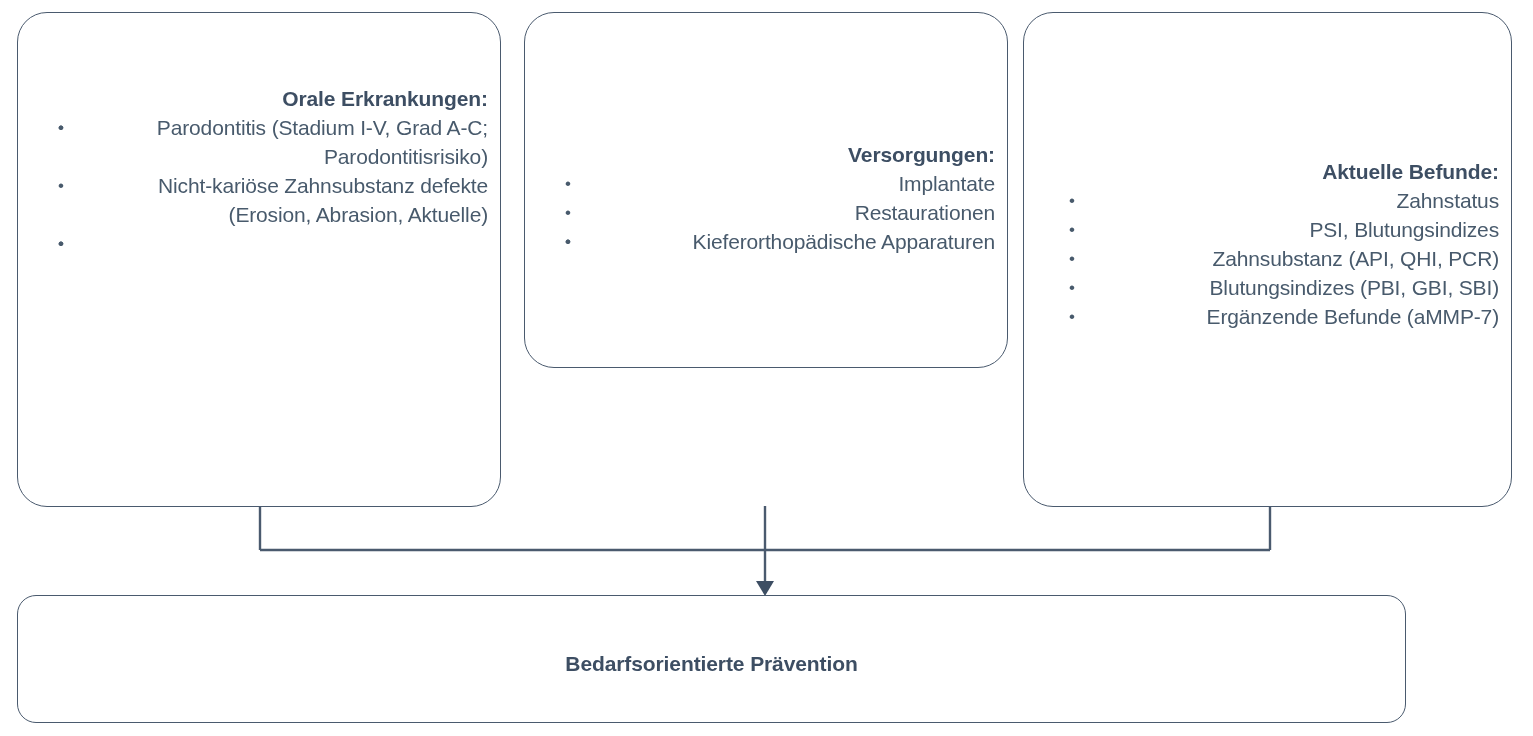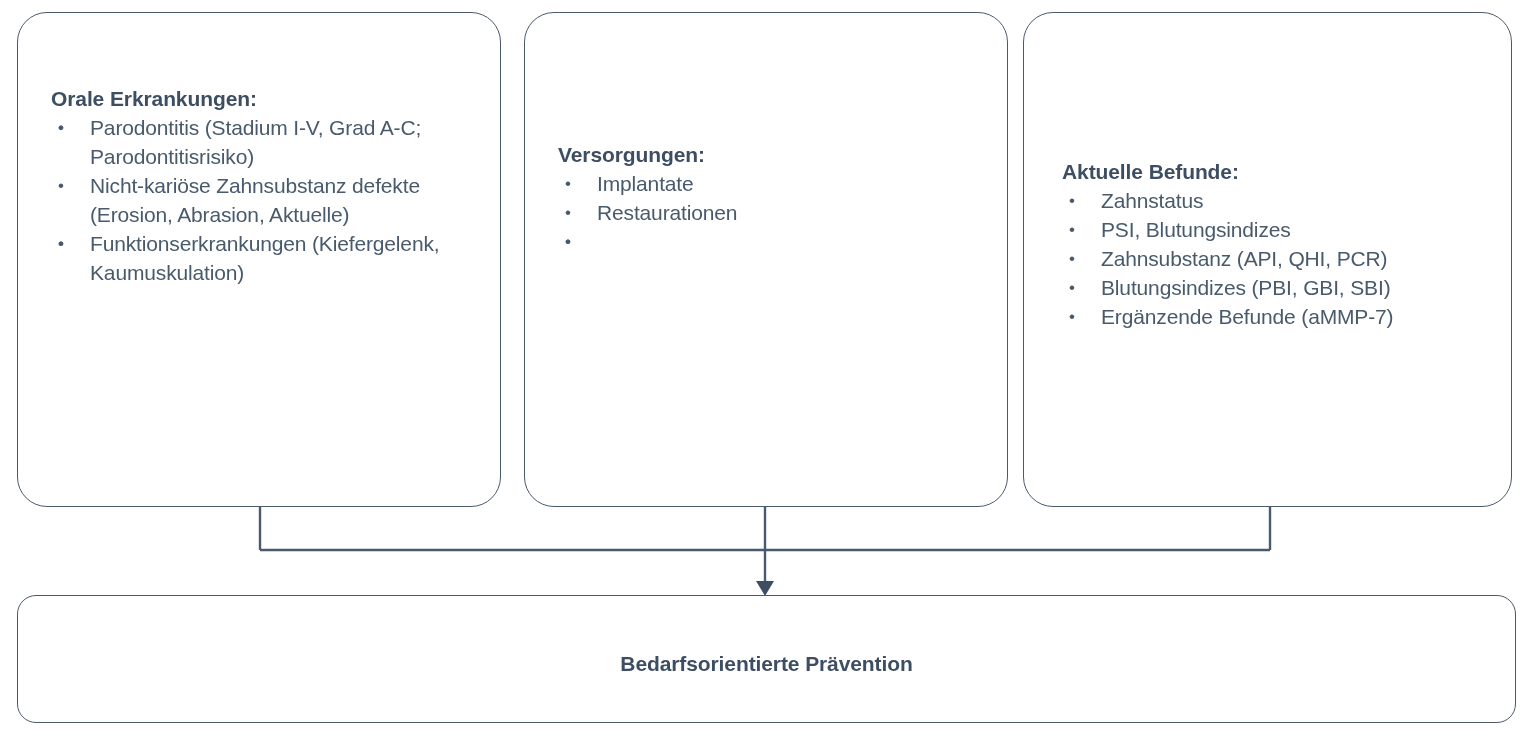--- a/index.html
+++ b/index.html
@@ -17,20 +17,21 @@
     background: #ffffff;
     overflow: hidden;
   }
 
   .card {
     position: absolute;
     box-sizing: border-box;
     background: #ffffff;
     border: 1.6px solid #4a5a6e;
     border-radius: 30px;
+    text-align: right;
   }
 
   .card-body {
     position: absolute;
     left: 0;
     right: 0;
   }
 
   .card-title {
     font-size: 21px;
@@ -64,31 +65,31 @@
     color: #485a6c;
   }
 
   
   #box-oral-diseases {
     left: 17px;  top: 12px;  width: 484px;  height: 495px;
   }
   #box-oral-diseases .card-body { top: 72px; left: 33px; right: 12px; }
 
   #box-treatments {
-    left: 524px; top: 12px;  width: 484px;  height: 495px;
+    left: 524px; top: 12px;  width: 484px;  height: 356px;
   }
   #box-treatments .card-body { top: 128px; left: 33px; right: 12px; }
 
   #box-findings {
     left: 1023px; top: 12px; width: 489px;  height: 495px;
   }
   #box-findings .card-body { top: 145px; left: 38px; right: 12px; }
 
   #box-prevention {
-    left: 17px;  top: 595px; width: 1499px; height: 128px;
+    left: 17px;  top: 595px; width: 1389px; height: 128px;
     border-radius: 19px;
     display: flex;
     align-items: center;
     justify-content: center;
   }
   #box-prevention .prevention-label {
     font-size: 21px;
     font-weight: bold;
     color: #3d4e63;
     letter-spacing: -0.1px;
@@ -132,21 +133,20 @@
         </li>
         <li>
           <span class="bullet-dot">•</span>
           <span>Nicht-kariöse Zahnsubstanz defekte (Erosion, Abrasion, Aktuelle)</span>
         </li>
         <li>
           <span class="bullet-dot">•</span>
         </li>
         <li>
           <span class="bullet-dot">•</span>
-          <span>Funktionserkrankungen (Kiefergelenk, Kaumuskulation)</span>
         </li>
       </ul>
     </div>
   </div>
 
   <div class="card" id="box-treatments">
     <div class="card-body">
       <div class="card-title">Versorgungen:</div>
       <ul class="bullets">
         <li>
@@ -155,20 +155,21 @@
         </li>
         <li>
           <span class="bullet-dot">•</span>
           <span>Restaurationen</span>
         </li>
         <li>
           <span class="bullet-dot">•</span>
         </li>
         <li>
           <span class="bullet-dot">•</span>
+          <span>Kieferorthopädische Apparaturen</span>
         </li>
       </ul>
     </div>
   </div>
 
   <div class="card" id="box-findings">
     <div class="card-body">
       <div class="card-title">Aktuelle Befunde:</div>
       <ul class="bullets">
         <li>

